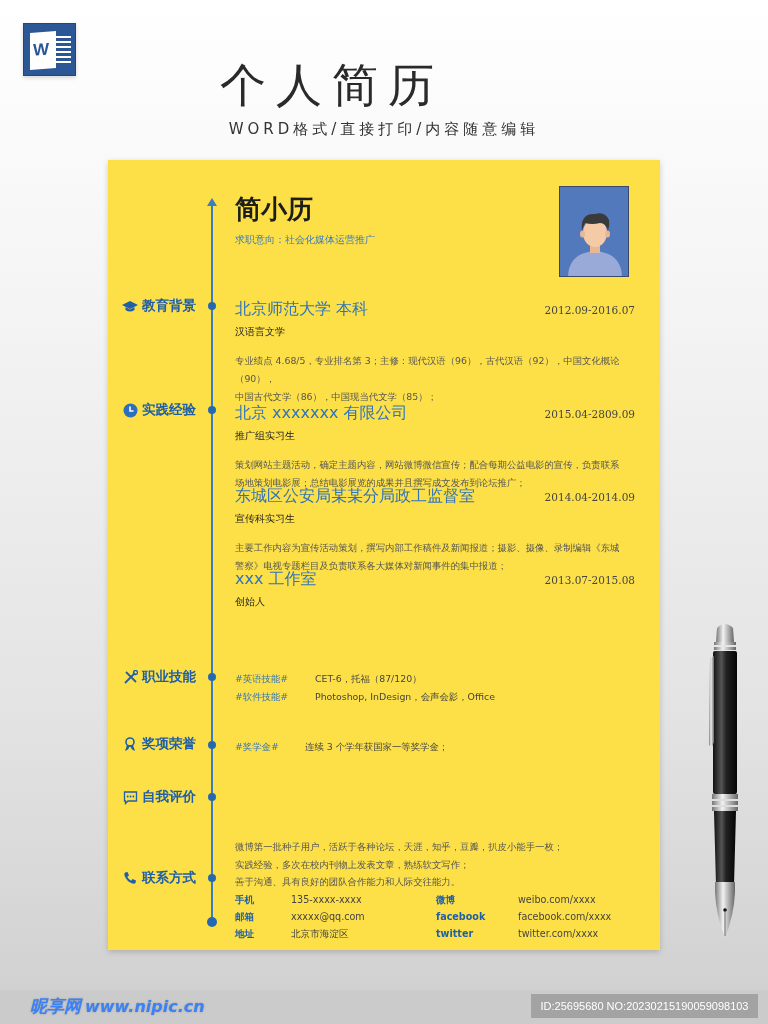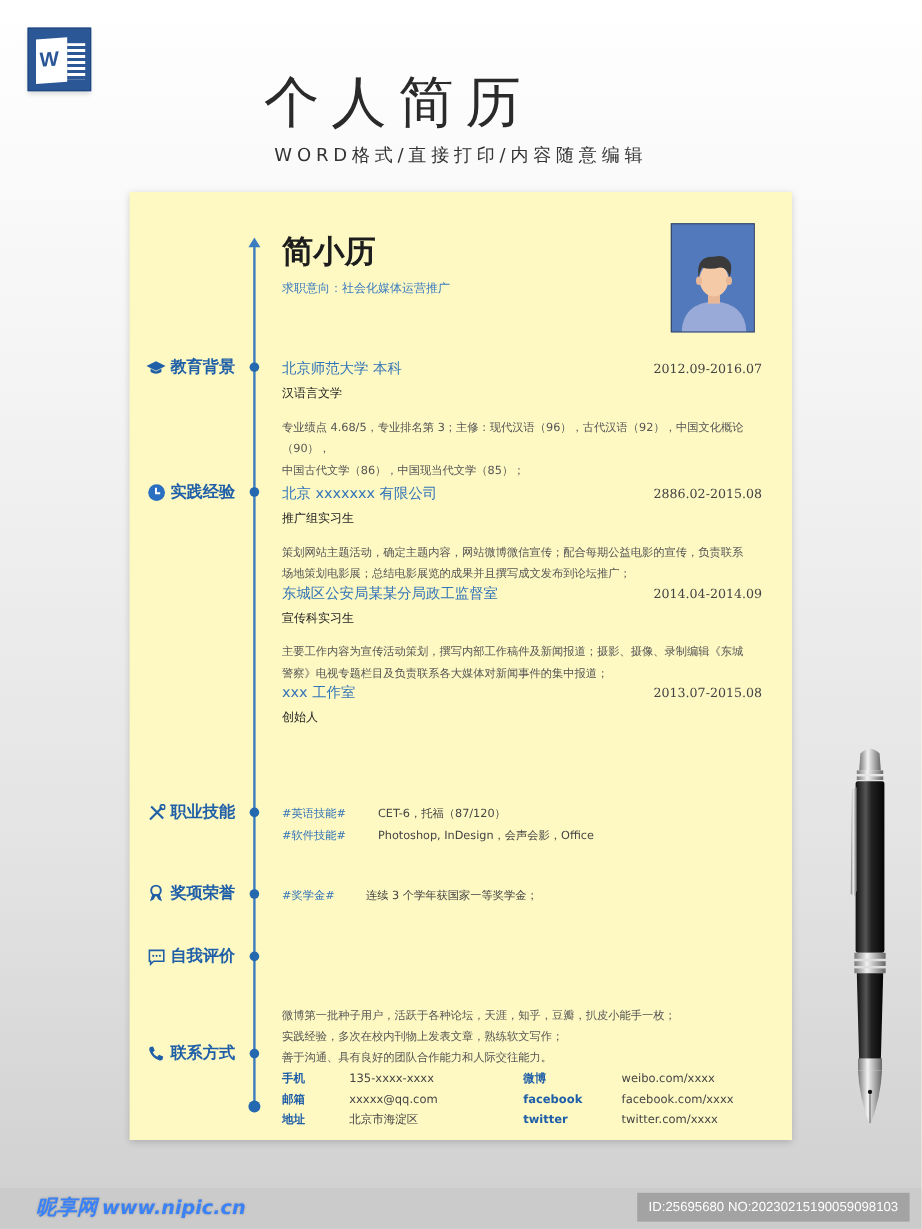--- a/index.html
+++ b/index.html
@@ -30,21 +30,21 @@
   .main-title {
     position: absolute; left: 0; width: 664px; top: 55px; text-align: center;
     font-size: 46px; letter-spacing: 10px; color: #2a2a2a; font-weight: 500;
   }
   .sub-title {
     position: absolute; left: 0; width: 768px; top: 120px; text-align: center;
     font-size: 15px; letter-spacing: 4px; color: #333;
   }
   .paper {
     position: absolute; left: 108px; top: 160px; width: 552px; height: 790px;
-    background: #fef9c3;
+    background: #fde047;
     box-shadow: 0 2px 6px rgba(0,0,0,0.18);
   }
   .timeline {
     position: absolute; left: 103px; top: 44px; width: 2px; height: 718px;
     background: #3b7dbf;
   }
   .arrow-up {
     position: absolute; left: 99px; top: 38px; width: 0; height: 0;
     border-left: 5px solid transparent; border-right: 5px solid transparent;
     border-bottom: 8px solid #3b7dbf;
@@ -64,21 +64,21 @@
   }
   .intent {
     position: absolute; left: 127px; top: 73px; font-size: 10px; color: #3a7bc0;
   }
   .photo {
     position: absolute; left: 451px; top: 26px; width: 70px; height: 91px;
     background: #5279bb; border: 1px solid #3a4a66; overflow: hidden;
   }
   .block { position: absolute; left: 127px; width: 400px; font-size: 9.6px; }
   .row-head { display: flex; justify-content: space-between; align-items: baseline; }
-  .org { color: #3274b8; font-size: 12px; }
+  .org { color: #3274b8; font-size: 16px; }
   .date { font-family: "DejaVu Serif", "Liberation Serif", serif; color: #444; font-size: 10.5px; }
   .role { color: #222; font-size: 10px; margin-top: 5px; font-weight: 500; }
   .desc { color: #555; line-height: 18px; margin-top: 13px; font-size: 9.4px; }
   .kv { display: flex; line-height: 18px; font-size: 9.4px; }
   .kv .k { color: #3274b8; width: 80px; }
   .kv .v { color: #444; }
   .self { color: #555; line-height: 17.5px; font-size: 9.4px; }
   .contacts { position: absolute; left: 127px; top: 715px; width: 380px; font-size: 9.6px; margin-top: 16px; }
   .c-row { display: flex; line-height: 17px; }
   .c-k { color: #1f5fa8; font-weight: bold; width: 56px; }
@@ -162,21 +162,21 @@
           <path d="M7 3.5 V8 H10.5" stroke="#fff" stroke-width="1.6" fill="none"></path>
         </svg>
     </span>
     <span>实践经验</span>
   </div>
   <div class="dot" style="top:246px;"></div>
 
   <div class="block" style="top:243px;">
     <div class="row-head">
       <span class="org">北京 xxxxxxx 有限公司</span>
-      <span class="date">2886.02-2015.08</span>
+      <span class="date">2015.04-2809.09</span>
     </div>
     <div class="role">推广组实习生</div>
     <div class="desc">
       <div>策划网站主题活动，确定主题内容，网站微博微信宣传；配合每期公益电影的宣传，负责联系</div>
       <div>场地策划电影展；总结电影展览的成果并且撰写成文发布到论坛推广；</div>
     </div>
   </div>
 
   <div class="block" style="top:326px;">
     <div class="row-head">

